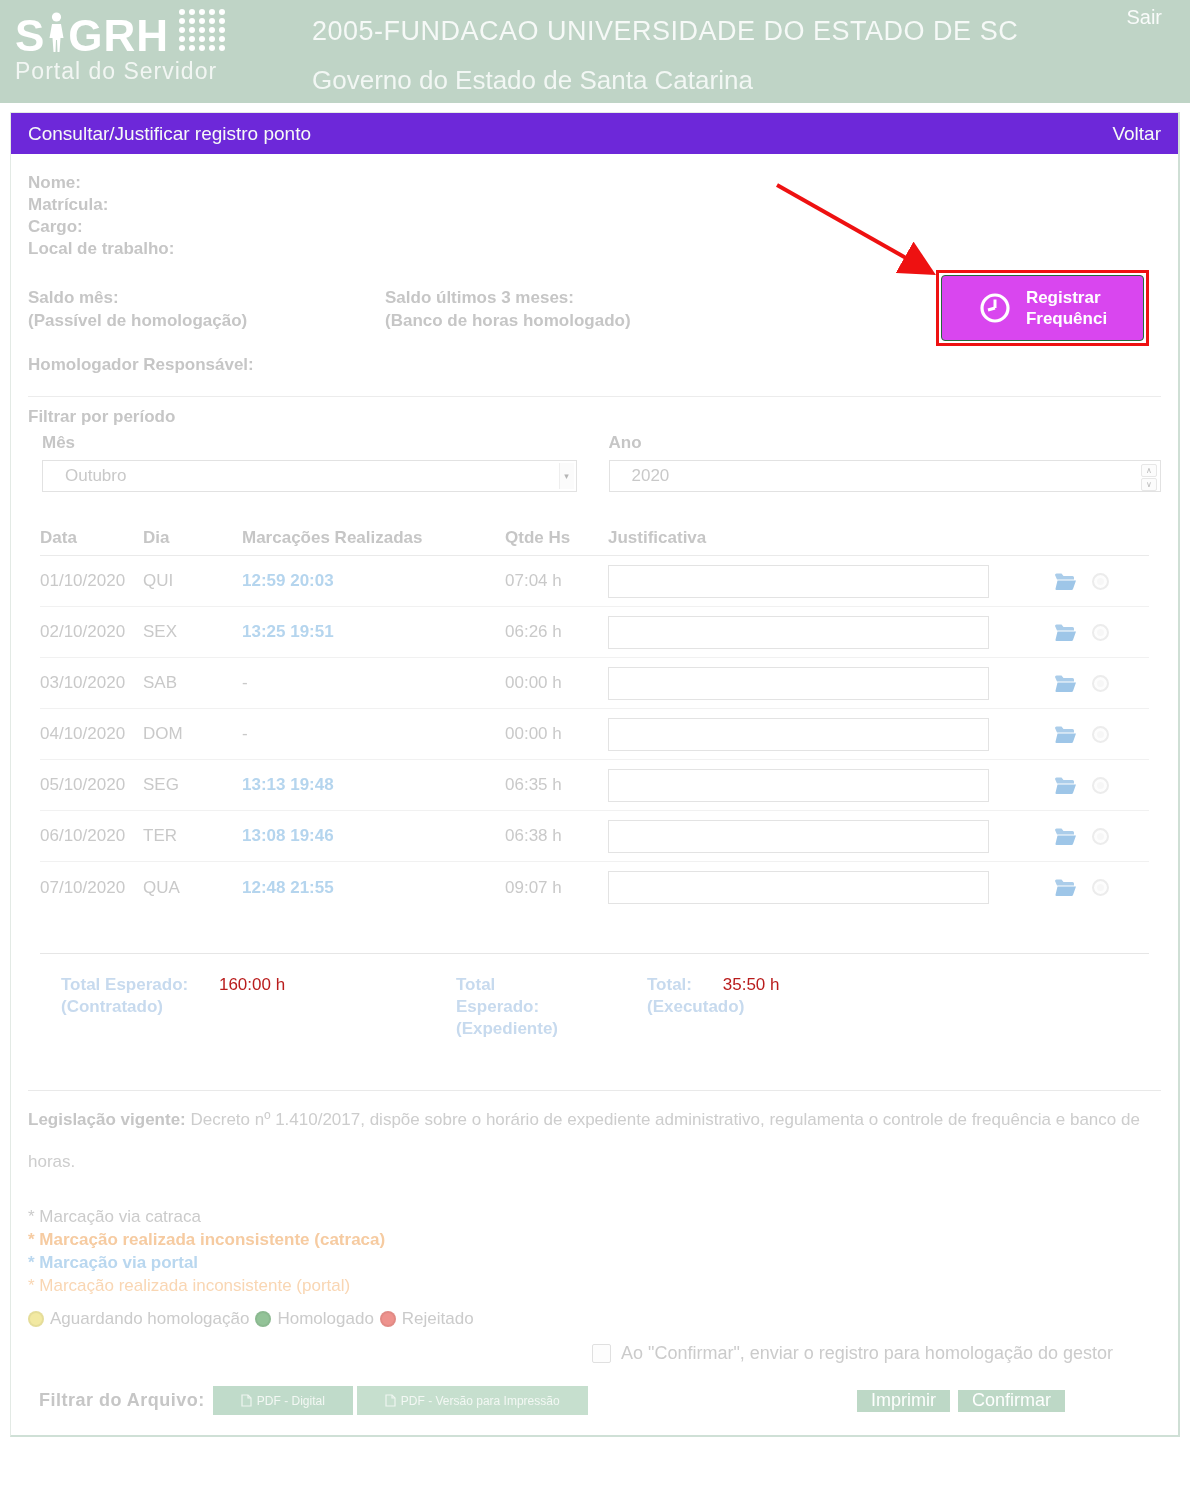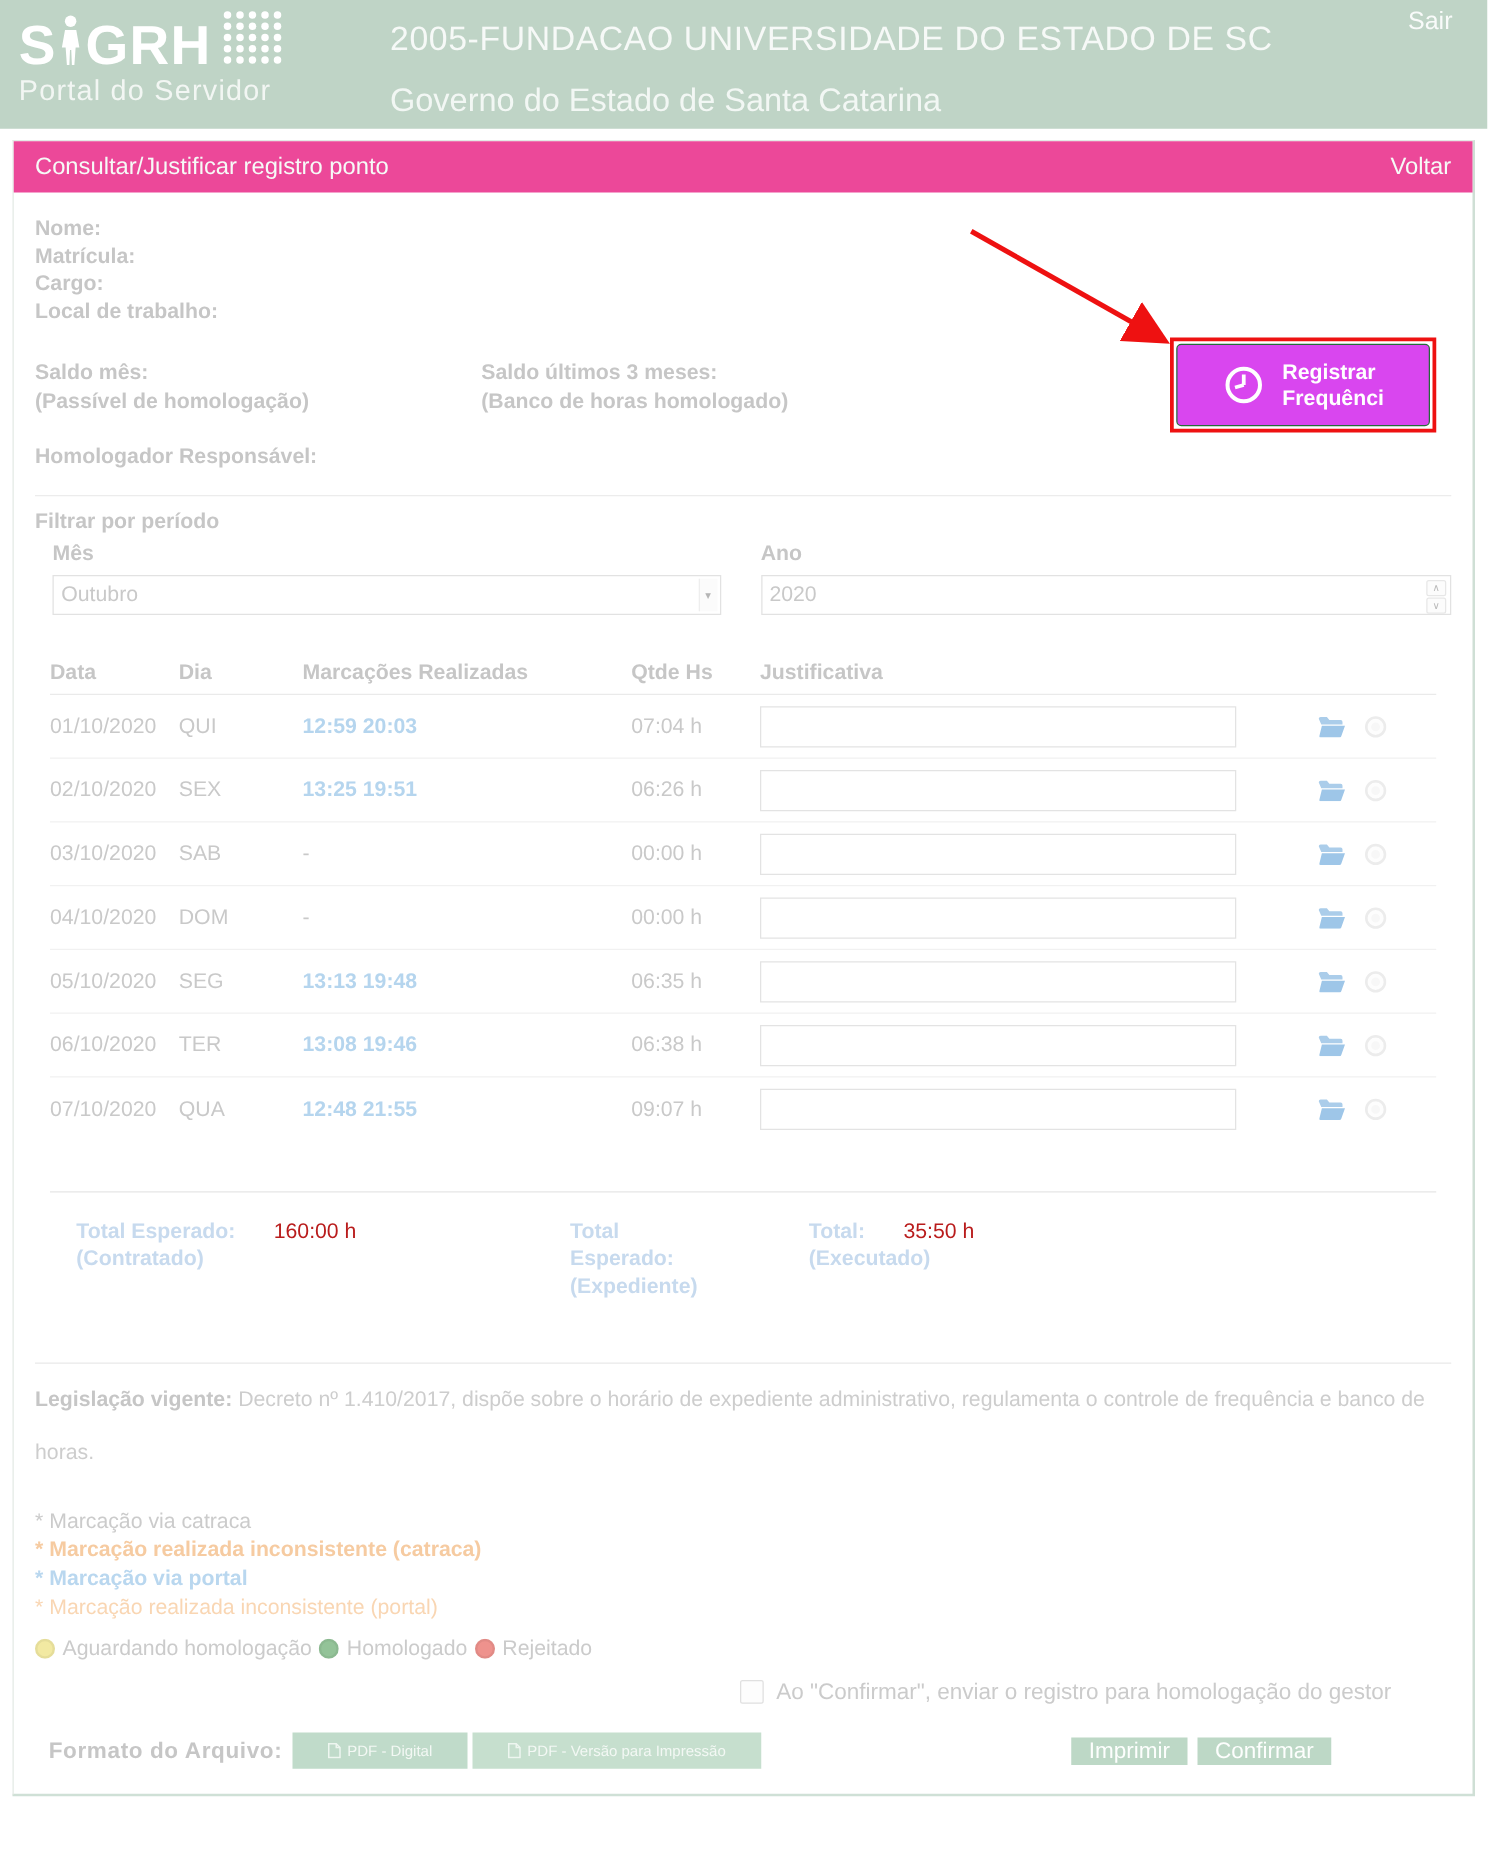--- a/index.html
+++ b/index.html
@@ -15,21 +15,21 @@
   .logo-dots { margin-left:6px; margin-bottom:2px; }
   .logo-sub { font-size:23px; color:#f2f6f3; margin-top:0px; letter-spacing:1px; }
   .org-lines { position:absolute; left:312px; top:16px; }
   .org-line1 { font-size:27px; color:rgba(255,255,255,.85); font-weight:normal; letter-spacing:.5px; }
   .org-line2 { font-size:26px; color:rgba(255,255,255,.8); margin-top:18px; }
   .logout { position:absolute; right:28px; top:6px; font-size:20px; color:rgba(255,255,255,.9); cursor:pointer; }
 
   
   .panel { margin:9px 10px 0 10px; border:1px solid #e3eae5; border-right:2px solid #cfdfd5;
            border-bottom:2px solid #cfe0d6; background:#fff; position:relative; }
-  .titlebar { height:41px; background:#ec4899; display:flex; align-items:center;
+  .titlebar { height:41px; background:#6d28d9; display:flex; align-items:center;
               justify-content:space-between; padding:0 17px; }
   .titlebar .title { color:#f6faf7; font-size:19px; }
   .titlebar .back { color:#f6faf7; font-size:19px; cursor:pointer; }
   .content { padding:0 17px; }
 
   .info-block { margin-top:18px; }
   .info-block div { font-size:17px; font-weight:bold; color:#c6c6c6; line-height:22px; }
 
   .saldo-row { margin-top:26px; display:flex; }
   .saldo-col { width:357px; }
@@ -45,21 +45,21 @@
   .arrow-svg { position:absolute; left:752px; top:58px; z-index:6; pointer-events:none; }
 
   .divider { border:none; border-top:1px solid #ececec; margin:20px 0 0 0; }
 
   
   .filter-title { margin-top:10px; font-size:17px; font-weight:bold; color:#c6c6c6; }
   .filter-row { display:flex; margin-top:6px; }
   .filter-col { width:50%; padding:0 18px 0 14px; }
   .filter-col .f-label { font-size:17px; font-weight:bold; color:#c6c6c6; margin-bottom:7px; }
   .select-box, .number-box { height:32px; border:1px solid #e2e2e2; background:#fff; display:flex;
-                             align-items:center; font-size:17px; color:#c9c9c9; padding-left:6px; position:relative; }
+                             align-items:center; font-size:17px; color:#c9c9c9; padding-left:22px; position:relative; }
   .select-caret { position:absolute; right:2px; top:2px; bottom:2px; width:15px; background:#fbfbfb;
                   border-left:1px solid #eee; display:flex; align-items:center; justify-content:center;
                   color:#b5b5b5; font-size:9px; }
   .spinner { position:absolute; right:3px; top:3px; bottom:3px; width:16px; display:flex; flex-direction:column; }
   .spinner span { flex:1; border:1px solid #e7e7e7; border-radius:2px; font-size:8px; line-height:11px;
                   color:#b9b9b9; text-align:center; background:#fcfcfc; }
   .spinner span + span { margin-top:1px; }
   .num-input { border:none; outline:none; width:80%; font-size:17px; color:#c9c9c9; font-family:inherit; }
 
   .consultar-row { display:flex; justify-content:flex-end; margin-top:26px; }
@@ -436,21 +436,21 @@
         <span>Rejeitado</span>
       </span>
     </div>
 
     <div class="confirm-row">
       <span class="checkbox"></span>
       <span>Ao "Confirmar", enviar o registro para homologação do gestor</span>
     </div>
 
     <div class="bottom-row">
-      <span class="fmt-label">Formato do Arquivo:</span>
+      <span class="fmt-label">Filtrar do Arquivo:</span>
       <span class="pdf-group">
         <button class="pdf-btn">
           <span style="display:flex;">
               <svg width="11" height="13" viewBox="0 0 11 13">
                 <path d="M1 1 h6 l3 3 v8 h-9 z" fill="none" stroke="#eef6f0" stroke-width="1.2"></path>
                 <path d="M7 1 v3 h3" fill="none" stroke="#eef6f0" stroke-width="1.2"></path>
               </svg>
             </span>
           <span>PDF - Digital</span>
         </button>

